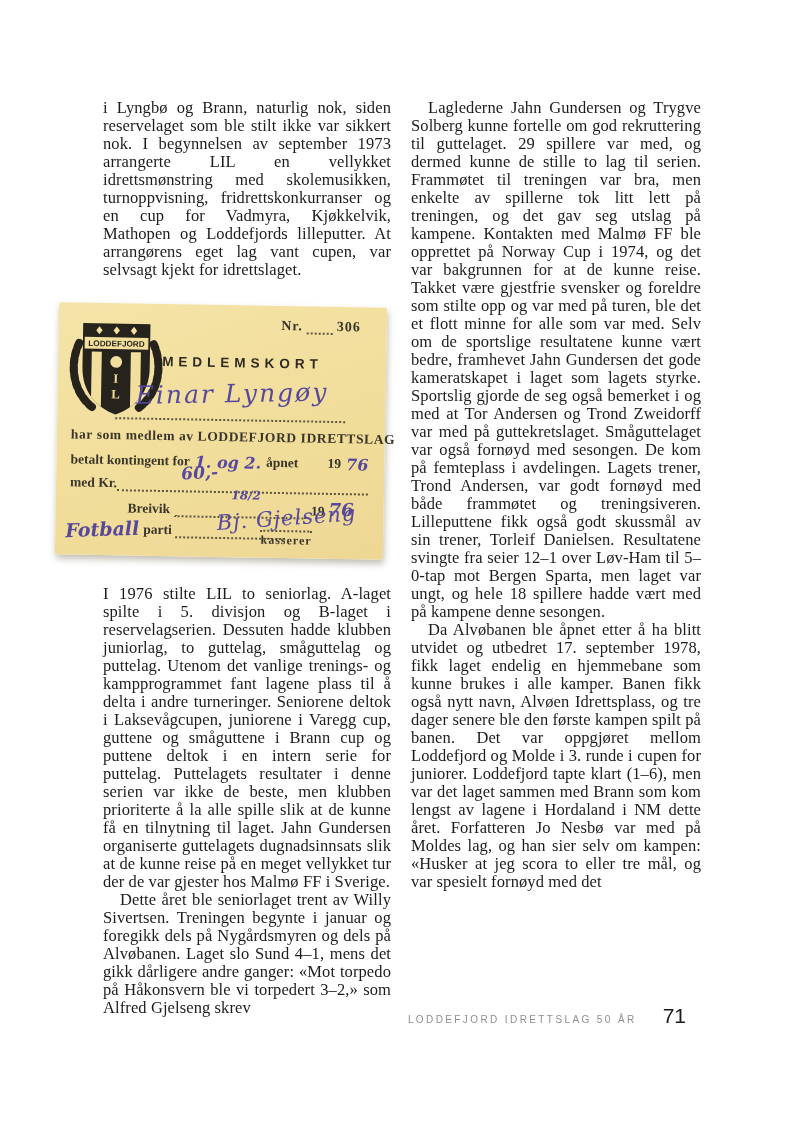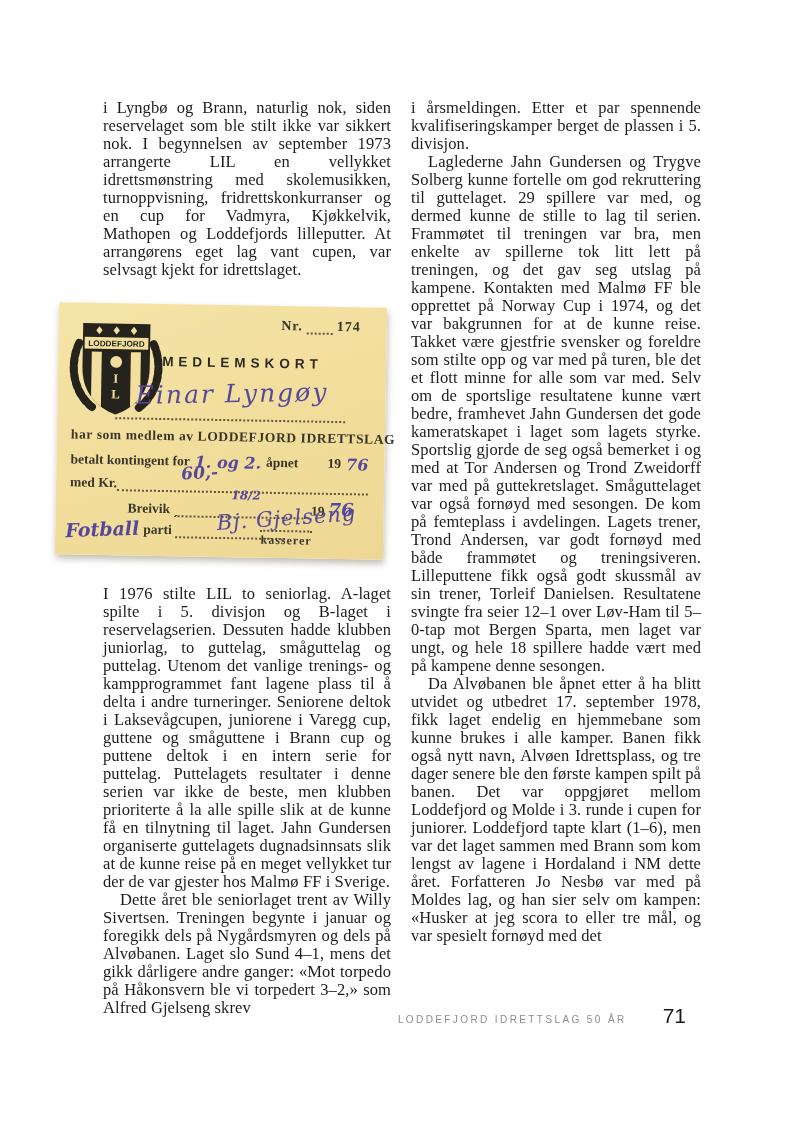--- a/index.html
+++ b/index.html
@@ -110,21 +110,21 @@
   .sig-role{
     display:inline-block;margin-top:-2px;
     border-top:2px dotted #5e553f;padding-top:1px;
     font-size:12px;letter-spacing:1px;
   }
   .club-logo{position:absolute;left:8px;top:10px;}
 
   
   .footer{
     position:absolute;top:1004px;right:114px;
-    display:flex;align-items:baseline;gap:36px;
+    display:flex;align-items:baseline;gap:26px;
   }
   .footer-title{
     font-family:"Liberation Sans", sans-serif;
     font-size:10px;letter-spacing:2.4px;color:#8d8d8d;
   }
   .page-number{
     font-family:"Liberation Sans", sans-serif;
     font-size:21px;color:#1a1a1a;
   }
 </style>
@@ -160,21 +160,21 @@
             <rect x="71" y="41" width="11" height="70" fill="#f2df9e"></rect>
           </g>
           <circle cx="55" cy="52" r="6.5" fill="#f2df9e"></circle>
           <text x="55" y="75" font-family="Liberation Serif, serif" font-size="14" font-weight="bold" text-anchor="middle" fill="#f2df9e">I</text>
           <text x="55" y="92" font-family="Liberation Serif, serif" font-size="14" font-weight="bold" text-anchor="middle" fill="#f2df9e">L</text>
         </svg>
 
         <div class="card-nr printed">
           <span>Nr.</span>
           <span class="nr-dots"></span>
-          <span>174</span>
+          <span>306</span>
         </div>
 
         <div class="card-title">MEDLEMSKORT</div>
 
         <div class="hw hw-name">Einar Lyngøy</div>
         <div class="name-line"></div>
 
         <div class="member-line printed">har som medlem av LODDEFJORD IDRETTSLAG</div>
 
         <div class="paid-line printed">
@@ -214,21 +214,20 @@
         </div>
 
       </div>
     </div>
 
     <p>I 1976 stilte LIL to seniorlag. A-laget spilte i 5. divisjon og B-laget i reservelagserien. Dessuten hadde klubben juniorlag, to guttelag, småguttelag og puttelag. Utenom det vanlige trenings- og kampprogrammet fant lagene plass til å delta i andre turneringer. Seniorene deltok i Laksevågcupen, juniorene i Varegg cup, guttene og småguttene i Brann cup og puttene deltok i en intern serie for puttelag. Puttelagets resultater i denne serien var ikke de beste, men klubben prioriterte å la alle spille slik at de kunne få en tilnytning til laget. Jahn Gundersen organiserte guttelagets dugnadsinnsats slik at de kunne reise på en meget vellykket tur der de var gjester hos Malmø FF i Sverige.</p>
     <p class="indent">Dette året ble seniorlaget trent av Willy Sivertsen. Treningen begynte i januar og foregikk dels på Nygårdsmyren og dels på Alvøbanen. Laget slo Sund 4–1, mens det gikk dårligere andre ganger: «Mot torpedo på Håkonsvern ble vi torpedert 3–2,» som Alfred Gjelseng skrev</p>
   </div>
 
   <div class="col col-right">
-    <p>i årsmeldingen. Etter et par spennende kvalifiseringskamper berget de plassen i 5. divisjon.</p>
     <p class="indent">Laglederne Jahn Gundersen og Trygve Solberg kunne fortelle om god rekruttering til guttelaget. 29 spillere var med, og dermed kunne de stille to lag til serien. Frammøtet til treningen var bra, men enkelte av spillerne tok litt lett på treningen, og det gav seg utslag på kampene. Kontakten med Malmø FF ble opprettet på Norway Cup i 1974, og det var bakgrunnen for at de kunne reise. Takket være gjestfrie svensker og foreldre som stilte opp og var med på turen, ble det et flott minne for alle som var med. Selv om de sportslige resultatene kunne vært bedre, framhevet Jahn Gundersen det gode kameratskapet i laget som lagets styrke. Sportslig gjorde de seg også bemerket i og med at Tor Andersen og Trond Zweidorff var med på guttekretslaget. Småguttelaget var også fornøyd med sesongen. De kom på femteplass i avdelingen. Lagets trener, Trond Andersen, var godt fornøyd med både frammøtet og treningsiveren. Lilleputtene fikk også godt skussmål av sin trener, Torleif Danielsen. Resultatene svingte fra seier 12–1 over Løv-Ham til 5–0-tap mot Bergen Sparta, men laget var ungt, og hele 18 spillere hadde vært med på kampene denne sesongen.</p>
     <p class="indent">Da Alvøbanen ble åpnet etter å ha blitt utvidet og utbedret 17. september 1978, fikk laget endelig en hjemmebane som kunne brukes i alle kamper. Banen fikk også nytt navn, Alvøen Idrettsplass, og tre dager senere ble den første kampen spilt på banen. Det var oppgjøret mellom Loddefjord og Molde i 3. runde i cupen for juniorer. Loddefjord tapte klart (1–6), men var det laget sammen med Brann som kom lengst av lagene i Hordaland i NM dette året. Forfatteren Jo Nesbø var med på Moldes lag, og han sier selv om kampen: «Husker at jeg scora to eller tre mål, og var spesielt fornøyd med det</p>
   </div>
 
   <div class="footer">
     <span class="footer-title">LODDEFJORD IDRETTSLAG 50 ÅR</span>
     <span class="page-number">71</span>
   </div>
 
 </div>

